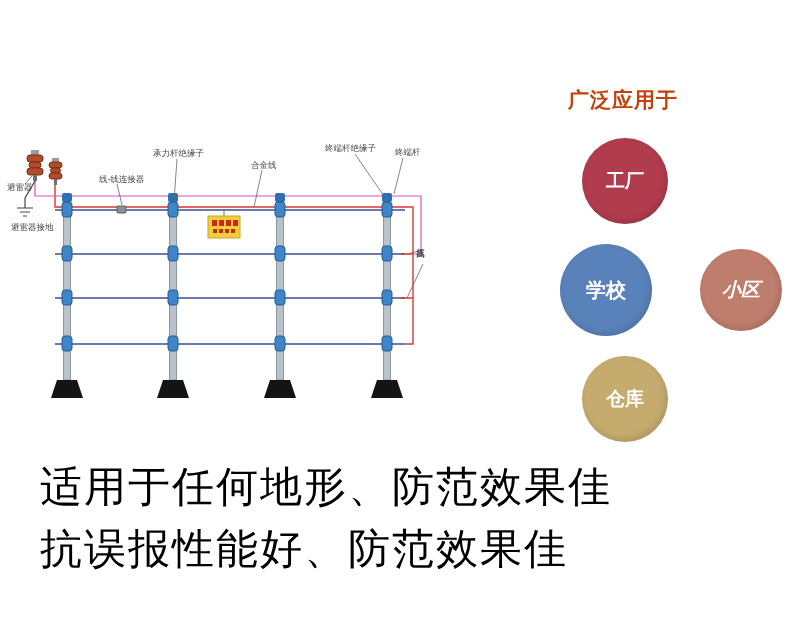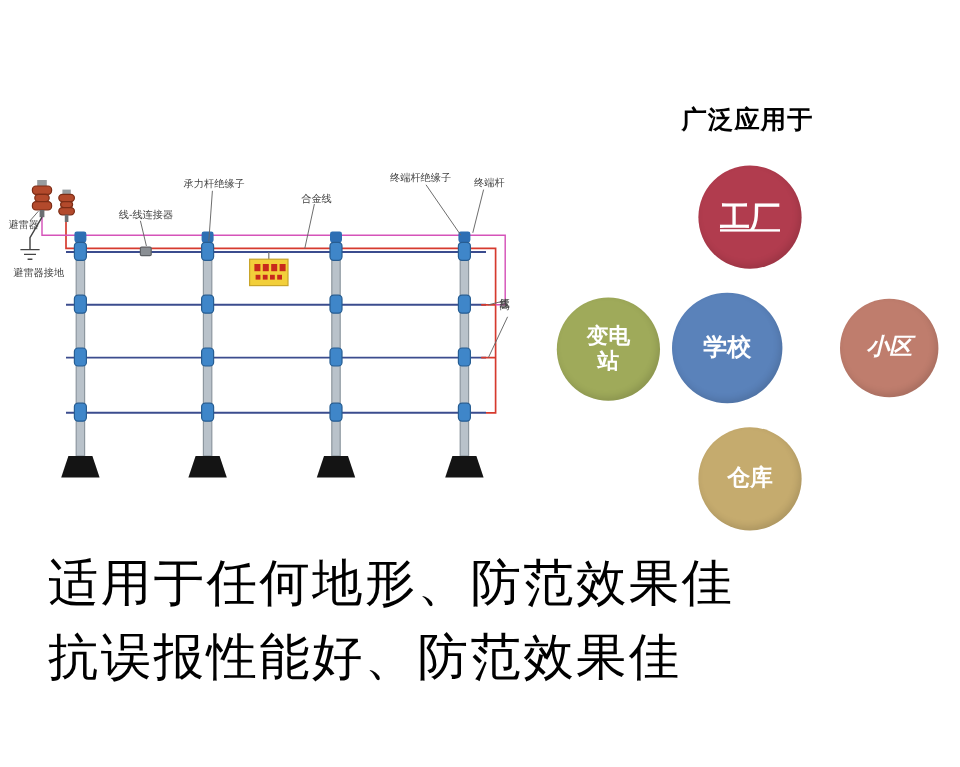--- a/index.html
+++ b/index.html
@@ -13,21 +13,21 @@
   .dlabel{font-size:8.5px;fill:#444;}
   
   .app-title{
     position:absolute;left:568px;top:86px;font-size:21px;font-weight:bold;letter-spacing:1px;
   }
   .bubble{
     position:absolute;border-radius:50%;display:flex;align-items:center;justify-content:center;
     color:#fff;font-weight:bold;text-align:center;line-height:1.15;
     box-shadow:inset -2px -3px 6px rgba(0,0,0,0.12);
   }
-  .b-factory   {left:582px;top:138px;width:86px;height:86px;font-size:25px;text-decoration:underline;}
+  .b-factory   {left:582px;top:138px;width:86px;height:86px;font-size:19px;}
   .b-substation{left:464px;top:248px;width:86px;height:86px;font-size:18px;}
   .b-school    {left:560px;top:244px;width:92px;height:92px;font-size:20px;}
   .b-community {left:700px;top:249px;width:82px;height:82px;font-size:19px;font-style:italic;}
   .b-warehouse {left:582px;top:356px;width:86px;height:86px;font-size:19px;}
   .b-substation span{display:block;width:40px;}
   
   .caption{
     position:absolute;left:40px;top:456px;color:#000;
     font-family:"Liberation Serif","DejaVu Serif",serif;
     font-size:42px;letter-spacing:2px;line-height:1.48;white-space:nowrap;
@@ -151,27 +151,24 @@
         <text class="dlabel" x="94" y="52">线-线连接器</text>
         <text class="dlabel" x="148" y="26">承力杆绝缘子</text>
         <text class="dlabel" x="246" y="38">合金线</text>
         <text class="dlabel" x="320" y="21">终端杆绝缘子</text>
         <text class="dlabel" x="390" y="25">终端杆</text>
         <text class="dlabel" x="416" y="112" style="writing-mode:vertical-rl;text-orientation:upright;">高压线</text>
       </g>
     </svg>
   </div>
 
-  <div class="app-title" style="color: #000000;">广泛应用于</div>
+  <div class="app-title" style="color: #c2410c;">广泛应用于</div>
 
   <div class="bubble b-factory" style="background: rgb(177, 60, 78);">
     <span>工厂</span>
-  </div>
-  <div class="bubble b-substation" style="background: rgb(159, 170, 90);">
-    <span>变电站</span>
   </div>
   <div class="bubble b-school" style="background: rgb(90, 130, 186);">
     <span>学校</span>
   </div>
   <div class="bubble b-community" style="background: rgb(191, 125, 109);">
     <span>小区</span>
   </div>
   <div class="bubble b-warehouse" style="background: rgb(197, 171, 110);">
     <span>仓库</span>
   </div>

